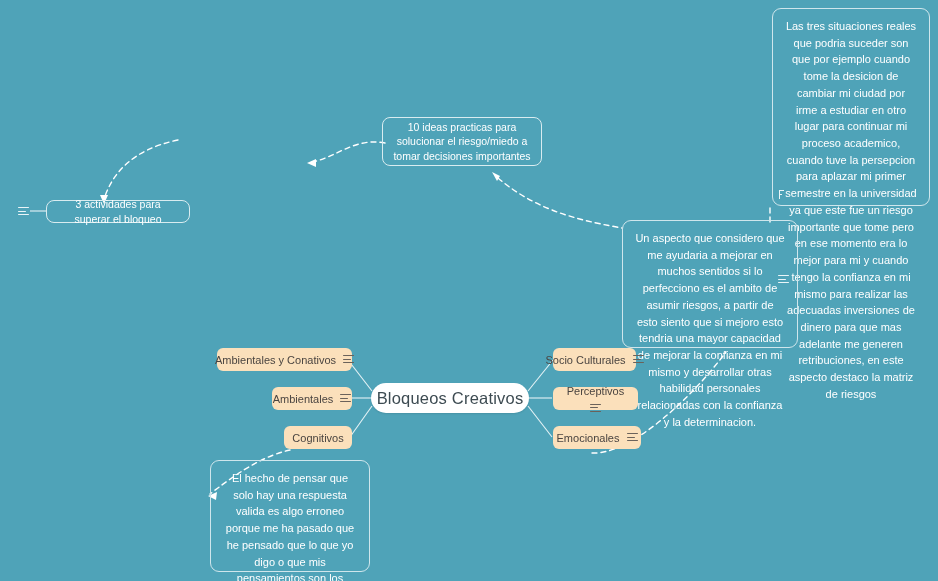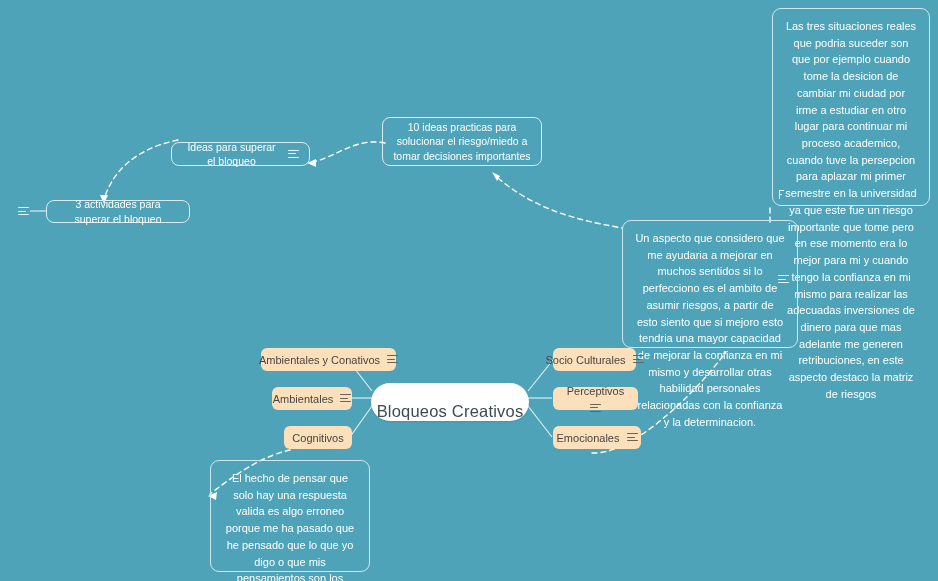--- a/index.html
+++ b/index.html
@@ -171,43 +171,35 @@
   </div>
 
   <div class="note-box" style="left:210px; top:460px; width:160px; height:112px;">
     <span class="note-text">El hecho de pensar que solo hay una respuesta valida es algo erroneo porque me ha pasado que he pensado que lo que yo digo o que mis pensamientos son los mejores o los mas correctos, pero a lo largo del tiempo he aprendido a corregir este tipo de actitudes</span>
   </div>
 
   <div class="outline-node" style="left:382px; top:117px; width:160px; height:49px;">
     <span>10 ideas practicas para solucionar el riesgo/miedo a tomar decisiones importantes</span>
   </div>
 
-  <div class="outline-node" style="left:171px; top:142px; width:139px; height:24px;">
-    <span>Ideas para superar el bloqueo</span>
-    <span class="ham ham-light">
-      <i></i>
-        <i></i>
-        <i></i>
-    </span>
-  </div>
 
   <span class="ham ham-abs ham-light" style="left:18px; top:207px;">
     <i></i>
       <i></i>
       <i></i>
   </span>
   <div class="outline-node" style="left:46px; top:200px; width:144px; height:23px;">
     <span>3 actividades para superar el bloqueo</span>
   </div>
 
-  <div class="center-node" style="left:371px; top:383px; width:158px; height:38px;align-items:flex-end;">
+  <div class="center-node" style="left:371px; top:383px; width:158px; height:30px;">
     <span>Bloqueos Creativos</span>
   </div>
 
-  <div class="branch-node" style="left:217px; top:348px; width:135px; height:23px;margin-left:44px;">
+  <div class="branch-node" style="left:217px; top:348px; width:135px; height:23px;">
     <span>Ambientales y Conativos</span>
     <span class="ham ham-dark">
       <i></i>
         <i></i>
         <i></i>
     </span>
   </div>
 
   <div class="branch-node" style="left:272px; top:387px; width:80px; height:23px;">
     <span>Ambientales</span>

